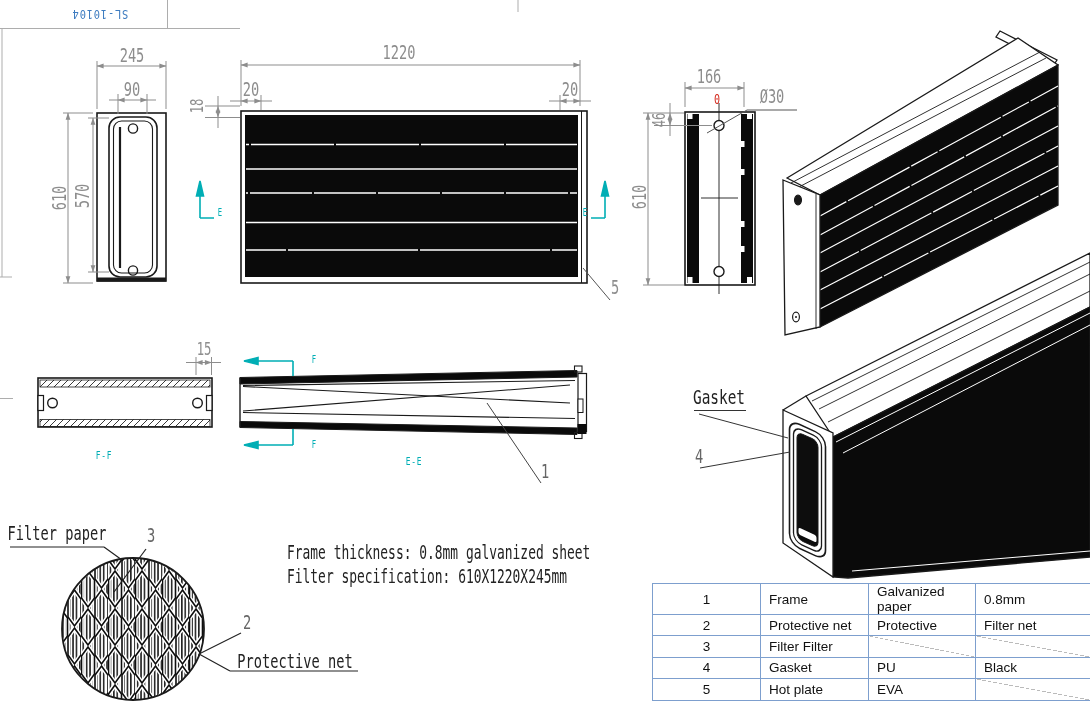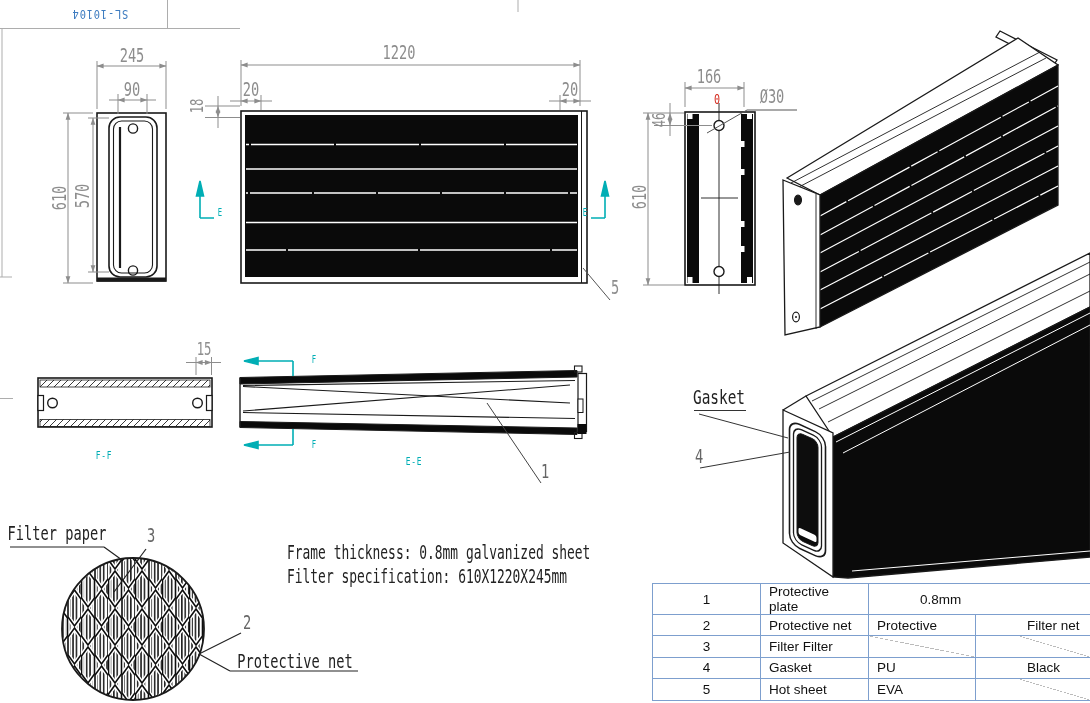--- a/index.html
+++ b/index.html
@@ -17,21 +17,21 @@
   .red{color:#D42A1E;}
   .blu{color:#3E7CC0;}
   .gry{color:#666;}
   
   .bom{position:absolute;left:652px;top:583px;width:437px;height:116px;
        border:1px solid #7D9FCE;font-family:"Liberation Sans",sans-serif;
        font-size:13.5px;color:#111;display:grid;grid-template-rows:repeat(5,1fr);background:#fff;}
   .bom-row{display:grid;grid-template-columns:108px 108px 107px 1fr;border-bottom:1px solid #7D9FCE;}
   .bom-row:last-child{border-bottom:none;}
   .bom-cell{border-right:1px solid #7D9FCE;display:flex;align-items:center;padding:0 8px;overflow:hidden;}
-  .bom-cell:last-child{border-right:none;margin-left:43px;}
+  .bom-cell:last-child{border-right:none;}
   .bom-cell.c1{justify-content:center;padding:0;}
   .bom-cell.diag{background:linear-gradient(to right top,transparent 49.2%,#bbbbbb 49.2%,#bbbbbb 50.8%,transparent 50.8%);}
 </style>
 </head>
 <body>
 
 <div id="canvas">
 
 <svg width="1090" height="703" viewBox="0 0 1090 703">
   <defs>
@@ -280,21 +280,22 @@
 
 <div class="t lbl" style="left:719px;top:397px;font-size:20px">Gasket</div>
 <div class="t gry" style="left:699px;top:456px;font-size:19px">4</div>
 
 <div class="t lbl left" style="left:287px;top:552px;font-size:19px">Frame thickness: 0.8mm galvanized sheet</div>
 <div class="t lbl left" style="left:287px;top:576px;font-size:19px">Filter specification: 610X1220X245mm</div>
 
 <div class="bom">
   <div class="bom-row">
     <div class="bom-cell c1">1</div>
-    <div class="bom-cell">Protective plate</div>
+    <div class="bom-cell">Frame</div>
+    <div class="bom-cell">Galvanized paper</div>
     <div class="bom-cell">0.8mm</div>
   </div>
   <div class="bom-row">
     <div class="bom-cell c1">2</div>
     <div class="bom-cell">Protective net</div>
     <div class="bom-cell">Protective</div>
     <div class="bom-cell">Filter net</div>
   </div>
   <div class="bom-row">
     <div class="bom-cell c1">3</div>
@@ -303,19 +304,19 @@
     <div class="bom-cell diag"></div>
   </div>
   <div class="bom-row">
     <div class="bom-cell c1">4</div>
     <div class="bom-cell">Gasket</div>
     <div class="bom-cell">PU</div>
     <div class="bom-cell">Black</div>
   </div>
   <div class="bom-row">
     <div class="bom-cell c1">5</div>
-    <div class="bom-cell">Hot sheet</div>
+    <div class="bom-cell">Hot plate</div>
     <div class="bom-cell">EVA</div>
     <div class="bom-cell diag"></div>
   </div>
 </div>
 
 </div>
 
 </body></html>

